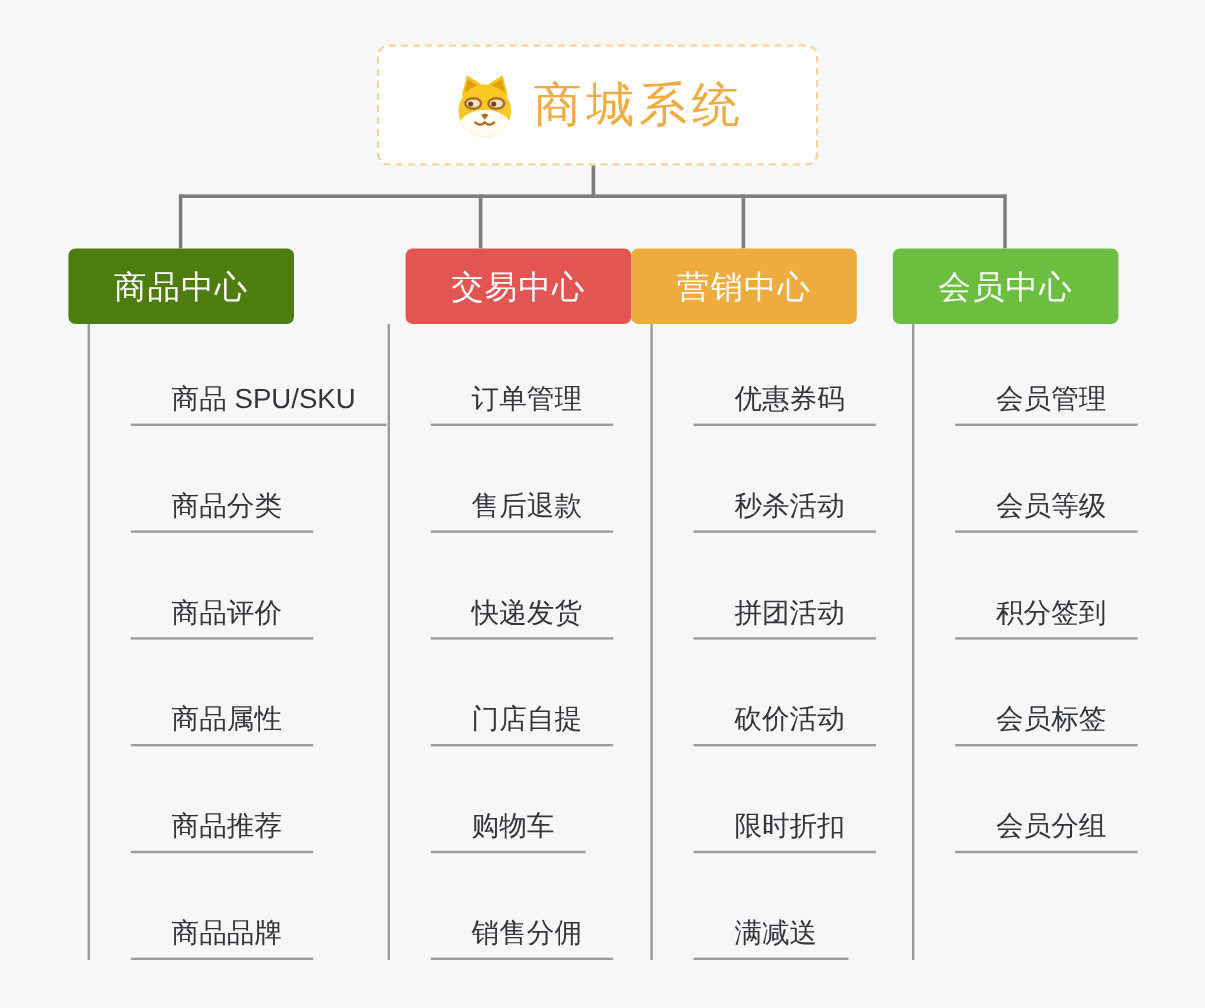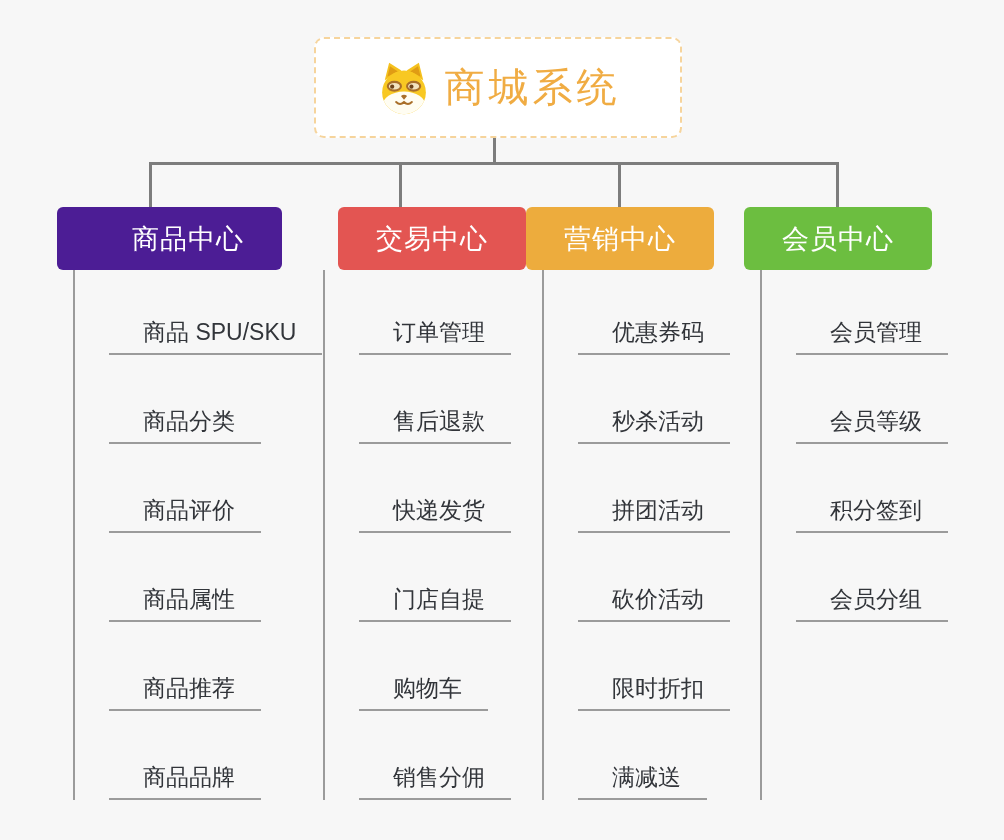--- a/index.html
+++ b/index.html
@@ -121,21 +121,21 @@
     <span class="root-title" style="color: rgb(240, 172, 67);">商城系统</span>
   </div>
 
   <div class="connector root-drop"></div>
   <div class="connector rail"></div>
   <div class="connector drop drop-1"></div>
   <div class="connector drop drop-2"></div>
   <div class="connector drop drop-3"></div>
   <div class="connector drop drop-4"></div>
 
-  <div class="branch-box branch-1" style="background: #4c1d95; padding-left: 37px;">商品中心</div>
+  <div class="branch-box branch-1" style="background: #4d7c0f;">商品中心</div>
   <div class="branch-box branch-2" style="background: rgb(227, 85, 82);">交易中心</div>
   <div class="branch-box branch-3" style="background: rgb(237, 172, 61);">营销中心</div>
   <div class="branch-box branch-4" style="background: rgb(108, 190, 64);">会员中心</div>
 
   <div class="column col-1">
     <div class="spine"></div>
     <div class="item">商品 SPU/SKU</div>
     <div class="item">商品分类</div>
     <div class="item">商品评价</div>
     <div class="item">商品属性</div>
@@ -161,16 +161,17 @@
     <div class="item">砍价活动</div>
     <div class="item">限时折扣</div>
     <div class="item">满减送</div>
   </div>
 
   <div class="column col-4">
     <div class="spine"></div>
     <div class="item">会员管理</div>
     <div class="item">会员等级</div>
     <div class="item">积分签到</div>
+    <div class="item">会员标签</div>
     <div class="item">会员分组</div>
   </div>
 
 </div>
 
 </body></html>

